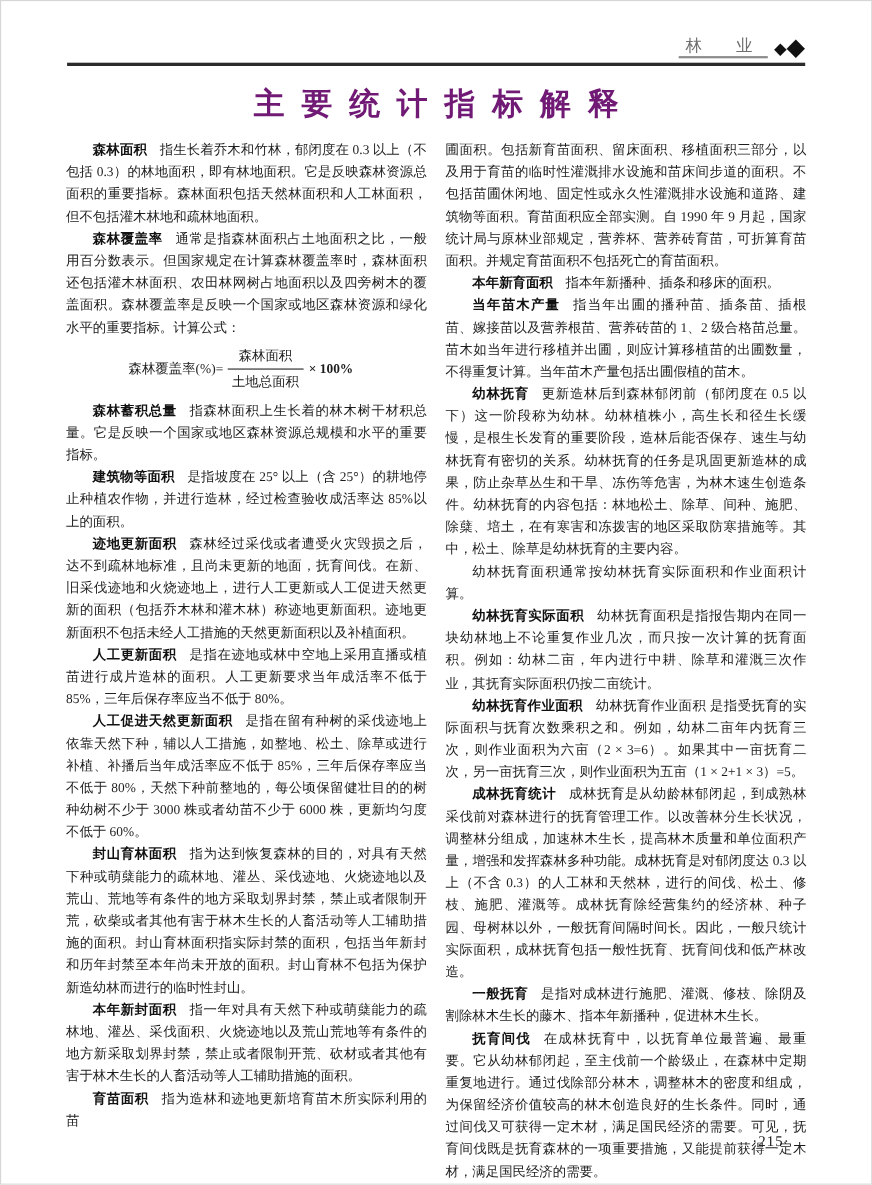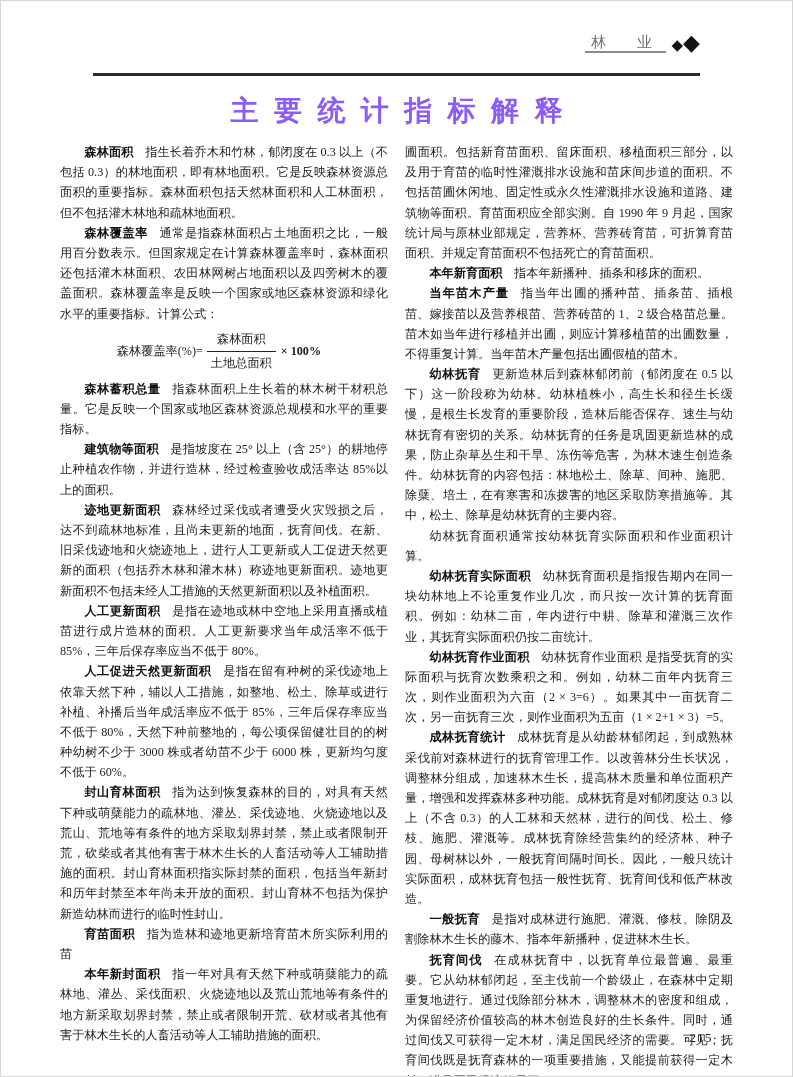--- a/index.html
+++ b/index.html
@@ -9,25 +9,25 @@
     height: 1077px;
     margin: 0 auto;
     background: #ffffff;
     box-sizing: border-box;
     border: 1px solid #d6d6d6;
     font-family: "Liberation Serif", "DejaVu Serif", serif;
     color: #1c1c1c;
     overflow: hidden;
   }
   .header {
-    margin: 0 92px;
+    margin: 0 60px;
     padding-top: 32px;
     border-bottom: 3px solid #2b2b2b;
     text-align: right;
-    padding-bottom: 20px;
+    padding-bottom: 4px;
   }
   .category {
     display: inline-block;
     color: #6f6f6f;
     font-size: 15px;
     letter-spacing: 0.9em;
     padding-left: 0.4em;
     border-bottom: 2px solid #8a8a8a;
     line-height: 1.2;
     vertical-align: bottom;
@@ -46,21 +46,21 @@
     line-height: 0.9;
   }
   .doc-title {
     margin: 16px 0 10px 0;
     text-align: center;
     font-size: 28px;
     font-weight: 700;
     letter-spacing: 0.55em;
     text-indent: 0.55em;
     font-family: "Liberation Sans", "DejaVu Sans", sans-serif;
-    color: #8b5cf6;
+    color: #701a75;
   }
   .columns {
     display: flex;
     gap: 17px;
     margin: 12px 59px 0 59px;
   }
   .col { flex: 1 1 0; min-width: 0; }
   .para {
     margin: 0;
     font-size: 12.2px;
@@ -130,22 +130,22 @@
           <span class="den">土地总面积</span>
         </span>
         <span class="rhs">× 100%</span>
       </div>
       <p class="para"><span class="term">森林蓄积总量</span><span>指森林面积上生长着的林木树干材积总量。它是反映一个国家或地区森林资源总规模和水平的重要指标。</span></p>
       <p class="para"><span class="term">建筑物等面积</span><span>是指坡度在 25° 以上（含 25°）的耕地停止种植农作物，并进行造林，经过检查验收成活率达 85%以上的面积。</span></p>
       <p class="para"><span class="term">迹地更新面积</span><span>森林经过采伐或者遭受火灾毁损之后，达不到疏林地标准，且尚未更新的地面，抚育间伐。在新、旧采伐迹地和火烧迹地上，进行人工更新或人工促进天然更新的面积（包括乔木林和灌木林）称迹地更新面积。迹地更新面积不包括未经人工措施的天然更新面积以及补植面积。</span></p>
       <p class="para"><span class="term">人工更新面积</span><span>是指在迹地或林中空地上采用直播或植苗进行成片造林的面积。人工更新要求当年成活率不低于 85%，三年后保存率应当不低于 80%。</span></p>
       <p class="para"><span class="term">人工促进天然更新面积</span><span>是指在留有种树的采伐迹地上依靠天然下种，辅以人工措施，如整地、松土、除草或进行补植、补播后当年成活率应不低于 85%，三年后保存率应当不低于 80%，天然下种前整地的，每公顷保留健壮目的的树种幼树不少于 3000 株或者幼苗不少于 6000 株，更新均匀度不低于 60%。</span></p>
       <p class="para"><span class="term">封山育林面积</span><span>指为达到恢复森林的目的，对具有天然下种或萌蘖能力的疏林地、灌丛、采伐迹地、火烧迹地以及荒山、荒地等有条件的地方采取划界封禁，禁止或者限制开荒，砍柴或者其他有害于林木生长的人畜活动等人工辅助措施的面积。封山育林面积指实际封禁的面积，包括当年新封和历年封禁至本年尚未开放的面积。封山育林不包括为保护新造幼林而进行的临时性封山。</span></p>
+      <p class="para"><span class="term">本年新封面积</span><span>指一年对具有天然下种或萌蘖能力的疏林地、灌丛、采伐面积、火烧迹地以及荒山荒地等有条件的地方新采取划界封禁，禁止或者限制开荒、砍材或者其他有害于林木生长的人畜活动等人工辅助措施的面积。</span></p>
       <p class="para"><span class="term">育苗面积</span><span>指为造林和迹地更新培育苗木所实际利用的苗</span></p>
-      <p class="para"><span class="term">本年新封面积</span><span>指一年对具有天然下种或萌蘖能力的疏林地、灌丛、采伐面积、火烧迹地以及荒山荒地等有条件的地方新采取划界封禁，禁止或者限制开荒、砍材或者其他有害于林木生长的人畜活动等人工辅助措施的面积。</span></p>
     </div>
 
     <div class="col">
       <p class="para no-indent"><span>圃面积。包括新育苗面积、留床面积、移植面积三部分，以及用于育苗的临时性灌溉排水设施和苗床间步道的面积。不包括苗圃休闲地、固定性或永久性灌溉排水设施和道路、建筑物等面积。育苗面积应全部实测。自 1990 年 9 月起，国家统计局与原林业部规定，营养杯、营养砖育苗，可折算育苗面积。并规定育苗面积不包括死亡的育苗面积。</span></p>
       <p class="para"><span class="term">本年新育面积</span><span>指本年新播种、插条和移床的面积。</span></p>
       <p class="para"><span class="term">当年苗木产量</span><span>指当年出圃的播种苗、插条苗、插根苗、嫁接苗以及营养根苗、营养砖苗的 1、2 级合格苗总量。苗木如当年进行移植并出圃，则应计算移植苗的出圃数量，不得重复计算。当年苗木产量包括出圃假植的苗木。</span></p>
       <p class="para"><span class="term">幼林抚育</span><span>更新造林后到森林郁闭前（郁闭度在 0.5 以下）这一阶段称为幼林。幼林植株小，高生长和径生长缓慢，是根生长发育的重要阶段，造林后能否保存、速生与幼林抚育有密切的关系。幼林抚育的任务是巩固更新造林的成果，防止杂草丛生和干旱、冻伤等危害，为林木速生创造条件。幼林抚育的内容包括：林地松土、除草、间种、施肥、除蘖、培土，在有寒害和冻拨害的地区采取防寒措施等。其中，松土、除草是幼林抚育的主要内容。</span></p>
       <p class="para"><span>幼林抚育面积通常按幼林抚育实际面积和作业面积计算。</span></p>
       <p class="para"><span class="term">幼林抚育实际面积</span><span>幼林抚育面积是指报告期内在同一块幼林地上不论重复作业几次，而只按一次计算的抚育面积。例如：幼林二亩，年内进行中耕、除草和灌溉三次作业，其抚育实际面积仍按二亩统计。</span></p>
       <p class="para"><span class="term">幼林抚育作业面积</span><span>幼林抚育作业面积 是指受抚育的实际面积与抚育次数乘积之和。例如，幼林二亩年内抚育三次，则作业面积为六亩（2 × 3=6）。如果其中一亩抚育二次，另一亩抚育三次，则作业面积为五亩（1 × 2+1 × 3）=5。</span></p>

